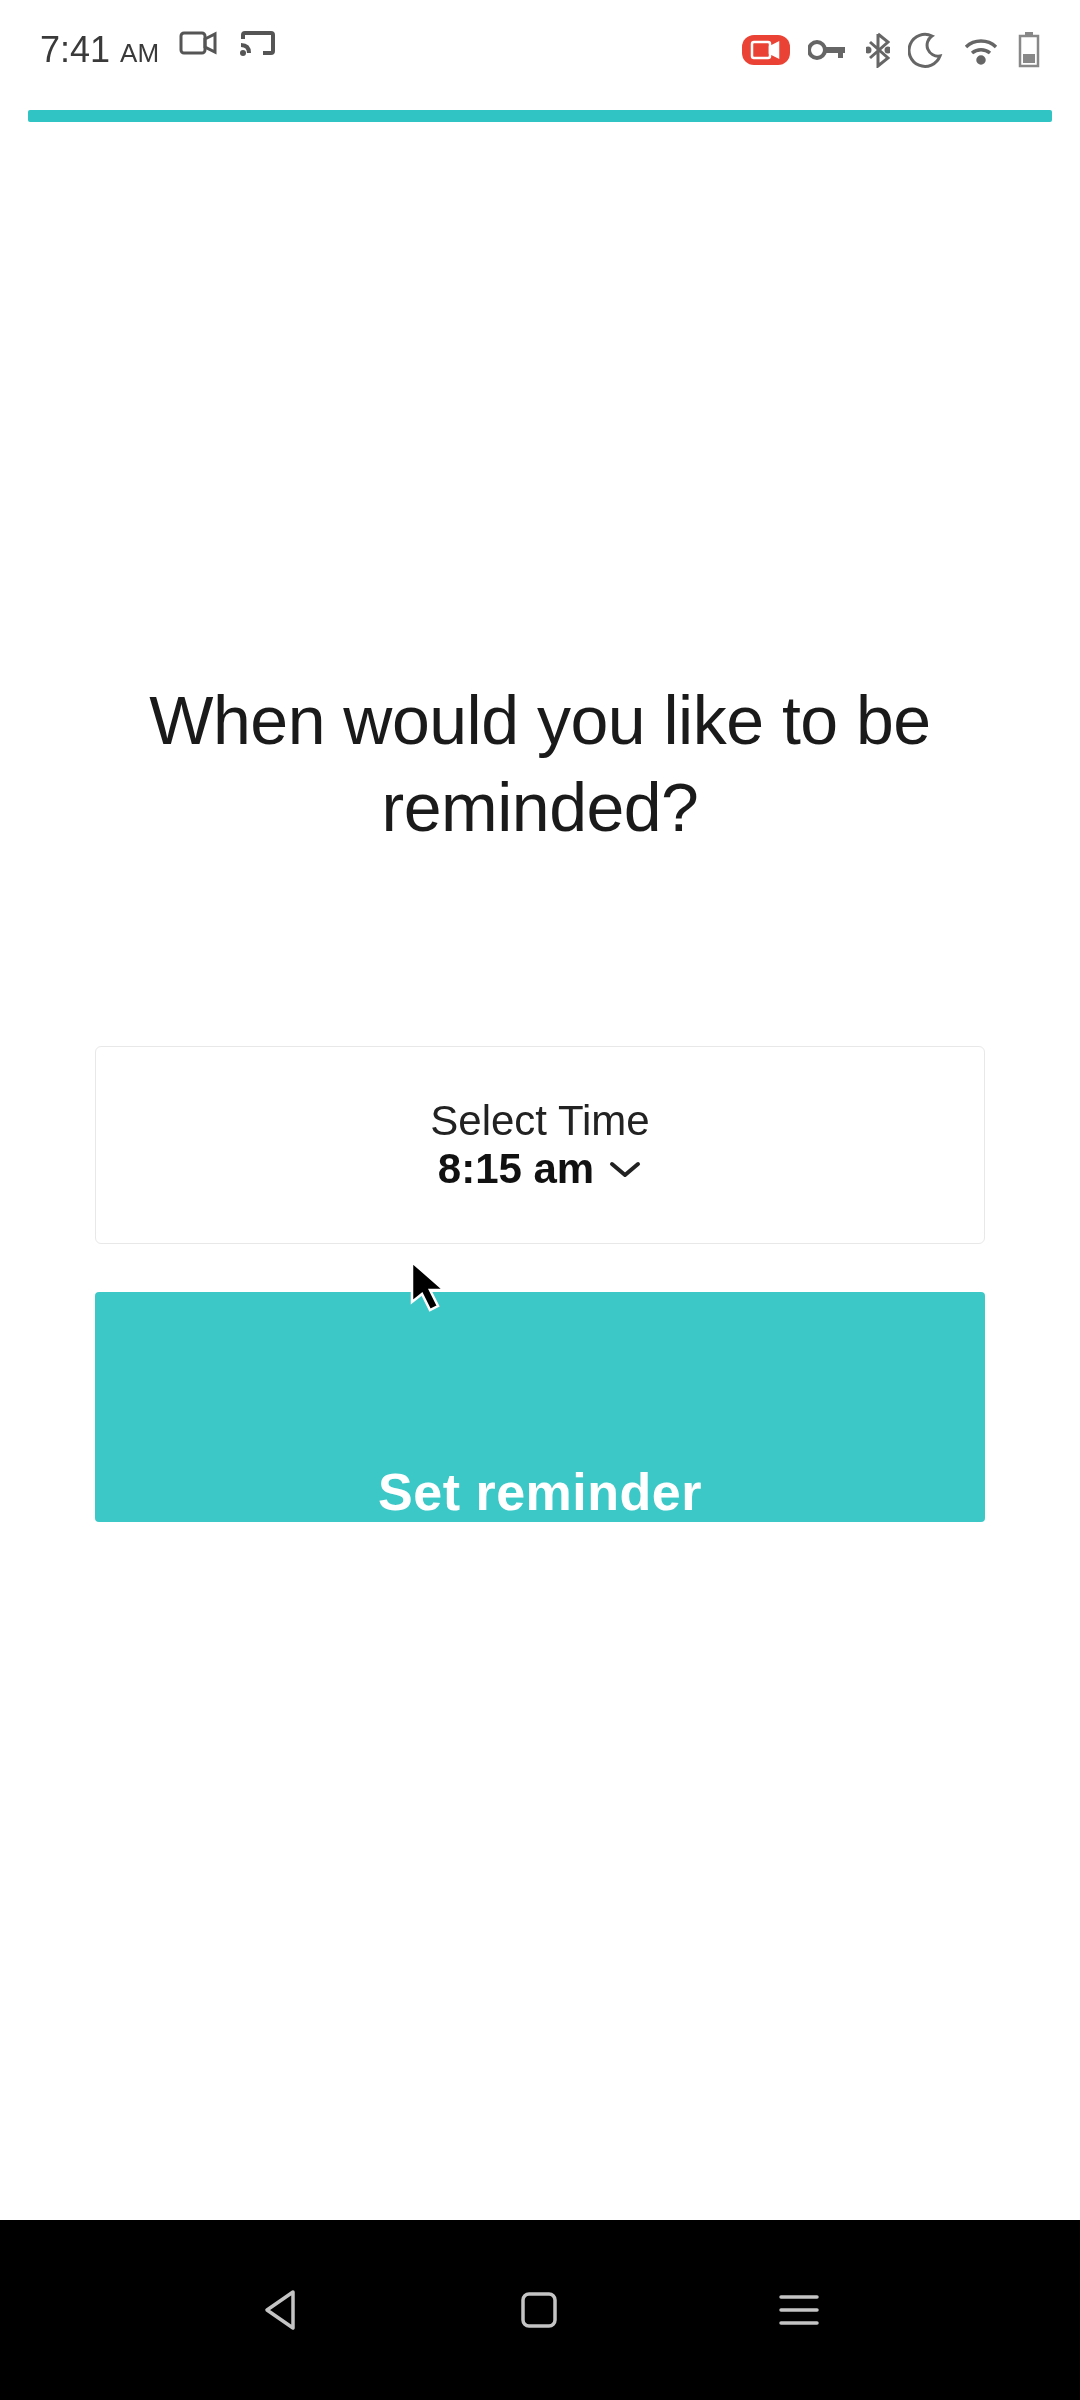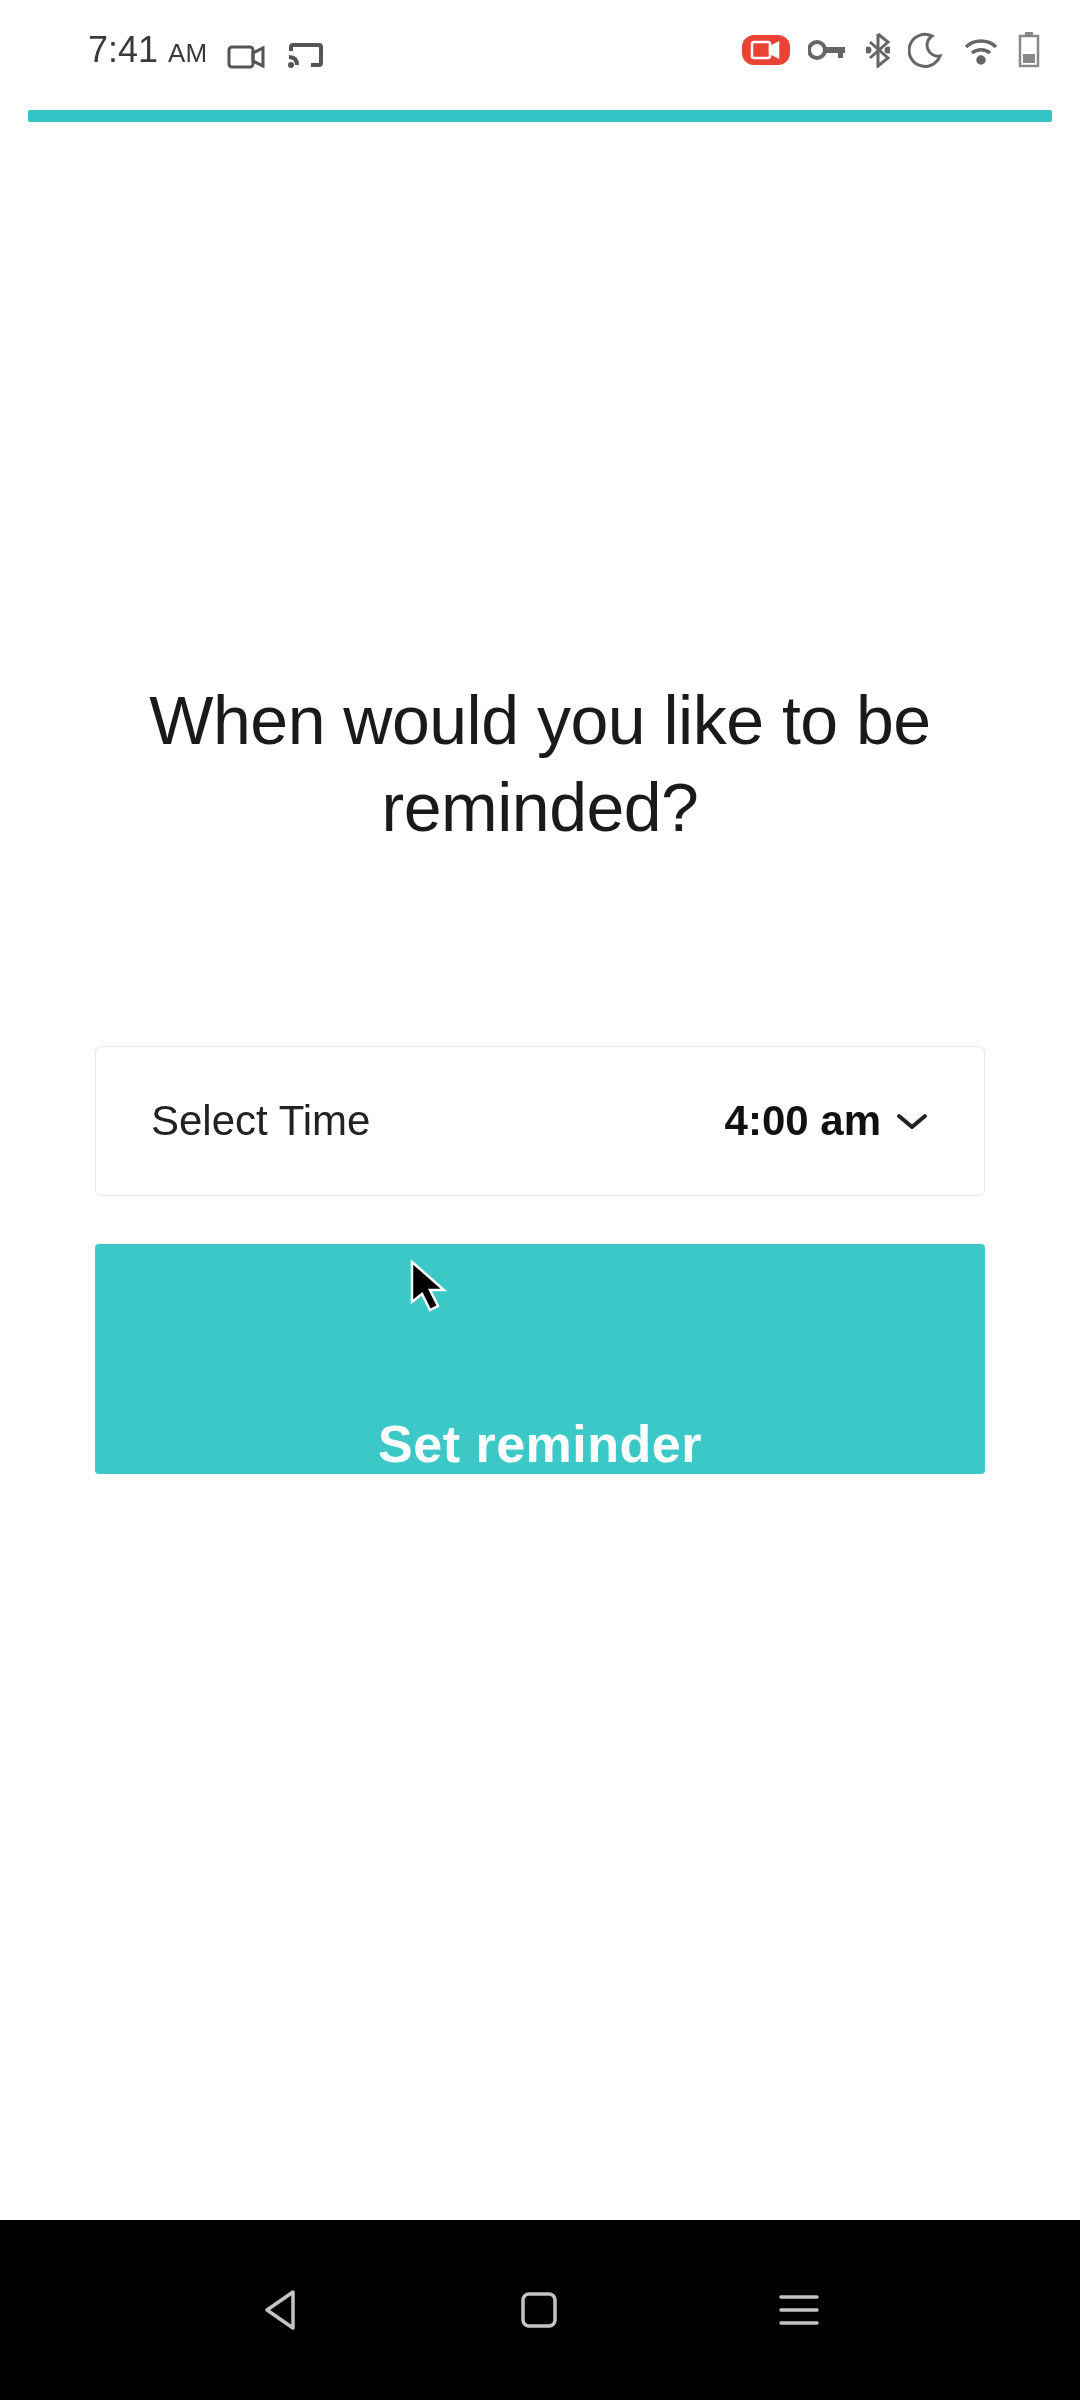--- a/index.html
+++ b/index.html
@@ -20,23 +20,22 @@
     .status-bar {
       height: 100px;
       display: flex;
       justify-content: space-between;
       align-items: center;
       padding: 0 40px;
       background: #ffffff;
     }
     .status-left {
       display: flex;
-      align-items: flex-end;
+      align-items: flex-start;
       gap: 20px;
-      margin-left: 48px;
     }
     .status-time {
       font-size: 36px;
       font-weight: 500;
       color: #3a3a3a;
     }
     .status-time .ampm {
       font-size: 26px;
       font-variant: small-caps;
     }
@@ -83,20 +82,21 @@
     
     
     .time-card {
       margin-top: 195px;
       border: 1px solid #e8e8e8;
       border-radius: 6px;
       padding: 50px 55px;
       display: flex;
       justify-content: space-between;
       align-items: center;
+      flex-direction: column;
     }
     .time-label {
       font-size: 42px;
       font-weight: 400;
       color: #222;
     }
     .time-value-wrap {
       display: flex;
       align-items: center;
       gap: 14px;
@@ -222,21 +222,21 @@
 </div>
 
 <div class="progress-bar"></div>
 
 <div class="content">
   <h1 class="heading">When would you like to be reminded?</h1>
 
   <div class="time-card">
     <span class="time-label">Select Time</span>
     <div class="time-value-wrap">
-      <span class="time-value">4:00 am</span>
+      <span class="time-value">8:15 am</span>
       <span class="chevron">
         <svg width="34" height="20" viewBox="0 0 34 20" fill="none" stroke="#222" stroke-width="4" stroke-linecap="round" stroke-linejoin="round">
           <path d="M4 5 L17 16 L30 5"></path>
         </svg>
       </span>
     </div>
   </div>
 
   <div class="set-button">
     <span>Set reminder</span>

